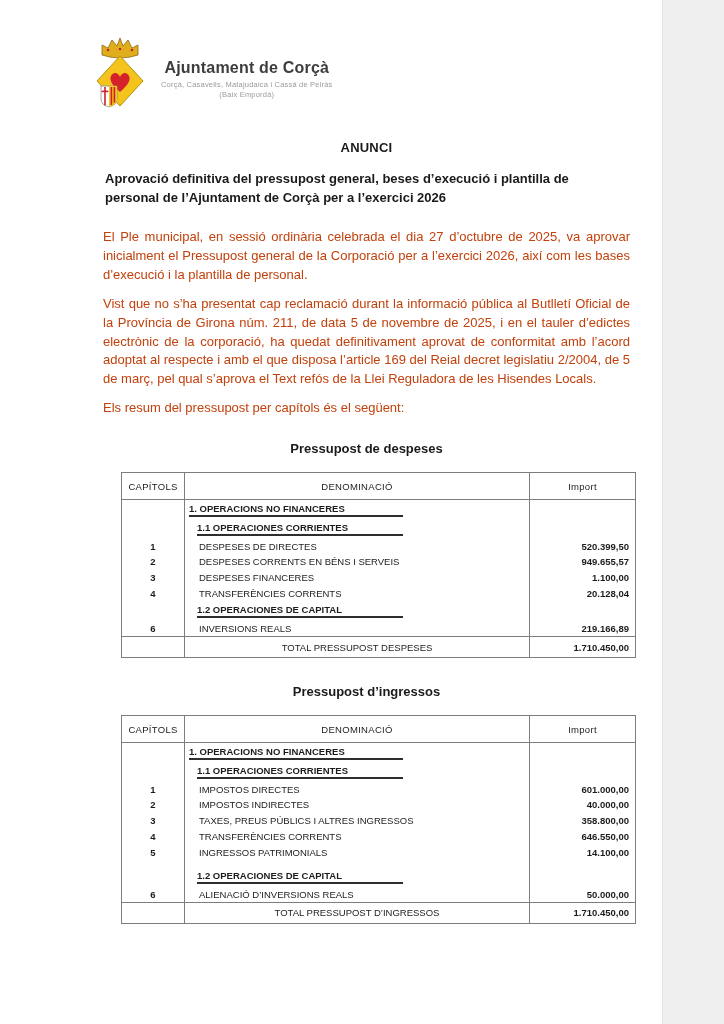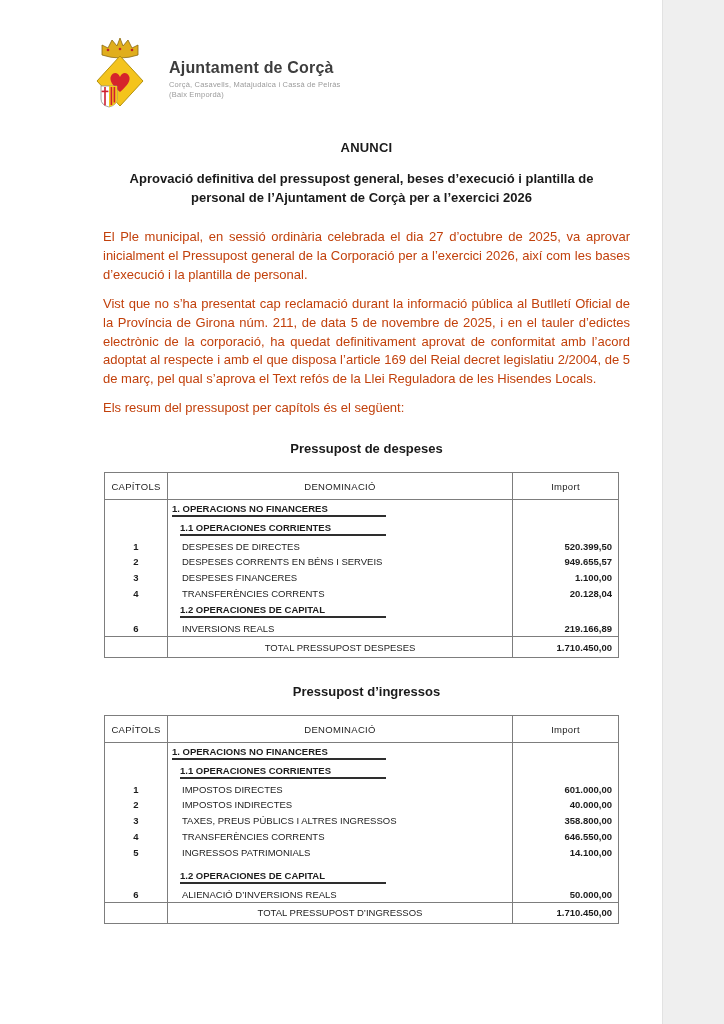--- a/index.html
+++ b/index.html
@@ -1,39 +1,39 @@
 <!DOCTYPE html>
 <html><head>
 <meta charset="utf-8">
 <style>
   html,body{margin:0;padding:0;background:#fff;}
   .page{position:relative;width:724px;height:1024px;background:#ffffff;overflow:hidden;
         font-family:"Liberation Sans",sans-serif;color:#1a1a1a;}
 
   
-  .org-header{position:absolute;left:94px;top:36px;display:flex;gap:23px;align-items:flex-start;}
+  .org-header{position:absolute;left:94px;top:36px;display:flex;gap:15px;align-items:flex-start;text-align:center;}
   .crest{width:52px;height:76px;flex:none;}
   .org-text{padding-top:23px;}
   .org-name{font-size:16px;font-weight:bold;color:#3d3d3d;letter-spacing:.2px;}
   .org-sub{font-size:7.5px;color:#9b9b9b;letter-spacing:.2px;margin-top:3px;}
   .org-sub + .org-sub{margin-top:1px;}
 
   
   .doc-content{position:absolute;left:103px;top:140px;width:527px;}
   .anunci{font-size:13px;font-weight:bold;text-align:center;letter-spacing:.2px;}
-  .doc-title{font-size:13px;line-height:19px;font-weight:bold;text-align:center;
+  .doc-title{font-size:13px;line-height:19px;font-weight:bold;text-align:left;
              margin:14px 10px 21px 0;padding:0 2px;}
   .para{font-size:13px;line-height:18.9px;text-align:justify;margin:0 0 10px 0;color:#c2410c;}
   .para:last-child{margin-bottom:8px;text-align:left;}
 
   
   .tables-root{margin-top:23px;}
   .tbl-section + .tbl-section{margin-top:26px;}
   .tbl-heading{text-align:center;font-weight:bold;font-size:13px;margin:0 0 16px 0;}
-  .btable{width:515px;margin-left:1px;border:1px solid #7d7d7d;font-size:9.5px;color:#1c1c1c;
+  .btable{width:515px;margin-left:18px;border:1px solid #7d7d7d;font-size:9.5px;color:#1c1c1c;
           background:#fff;box-sizing:border-box;}
   .trow{display:flex;align-items:stretch;}
   .c1{width:62px;flex:none;border-right:1px solid #7d7d7d;display:flex;align-items:center;justify-content:center;}
   .c2{flex:1;border-right:1px solid #7d7d7d;display:flex;align-items:center;overflow:hidden;}
   .c3{width:105px;flex:none;display:flex;align-items:center;justify-content:flex-end;padding-right:6px;box-sizing:border-box;}
   .thead{height:26px;border-bottom:1px solid #7d7d7d;}
   .thead .c2,.thead .c3{justify-content:center;padding-right:0;}
   .hcell{letter-spacing:.3px;}
   .r-sec{height:19px;}
   .r-item{height:15.8px;}

